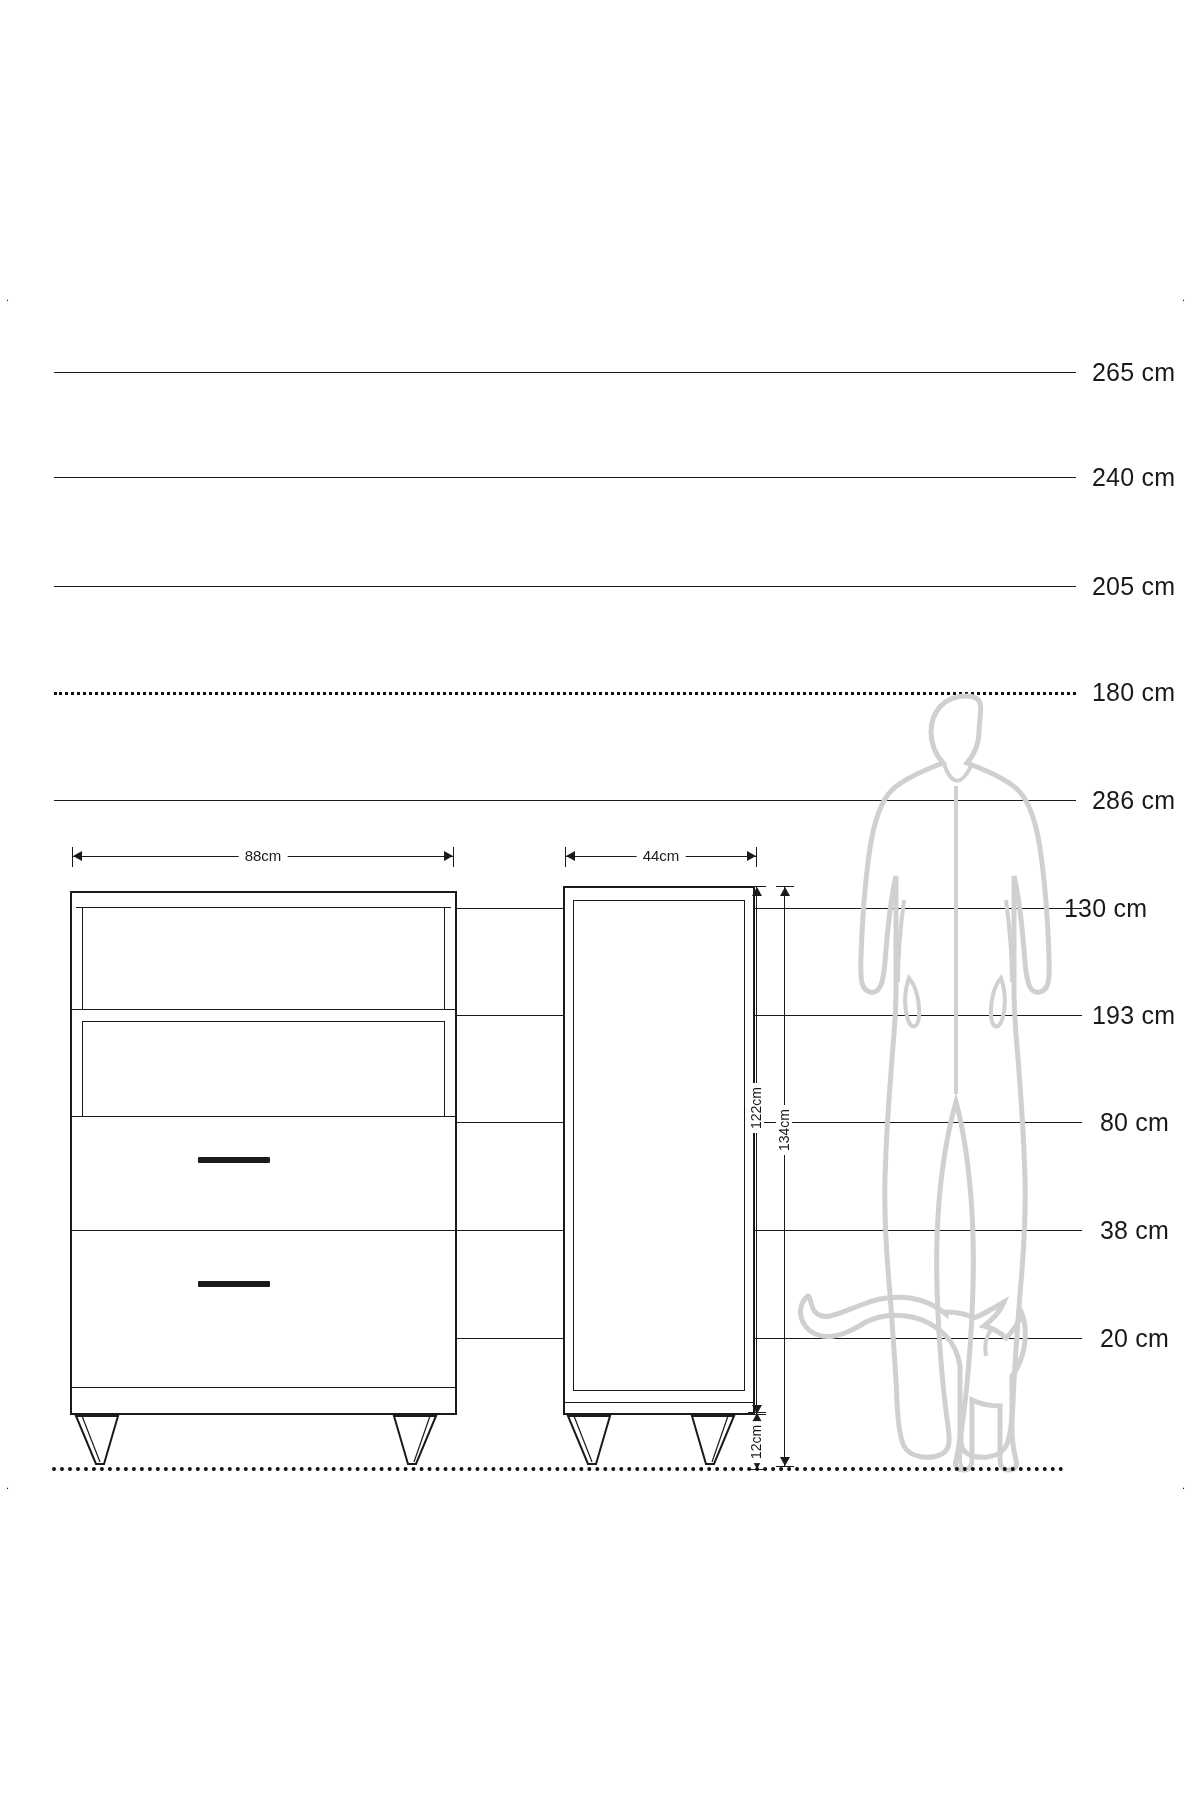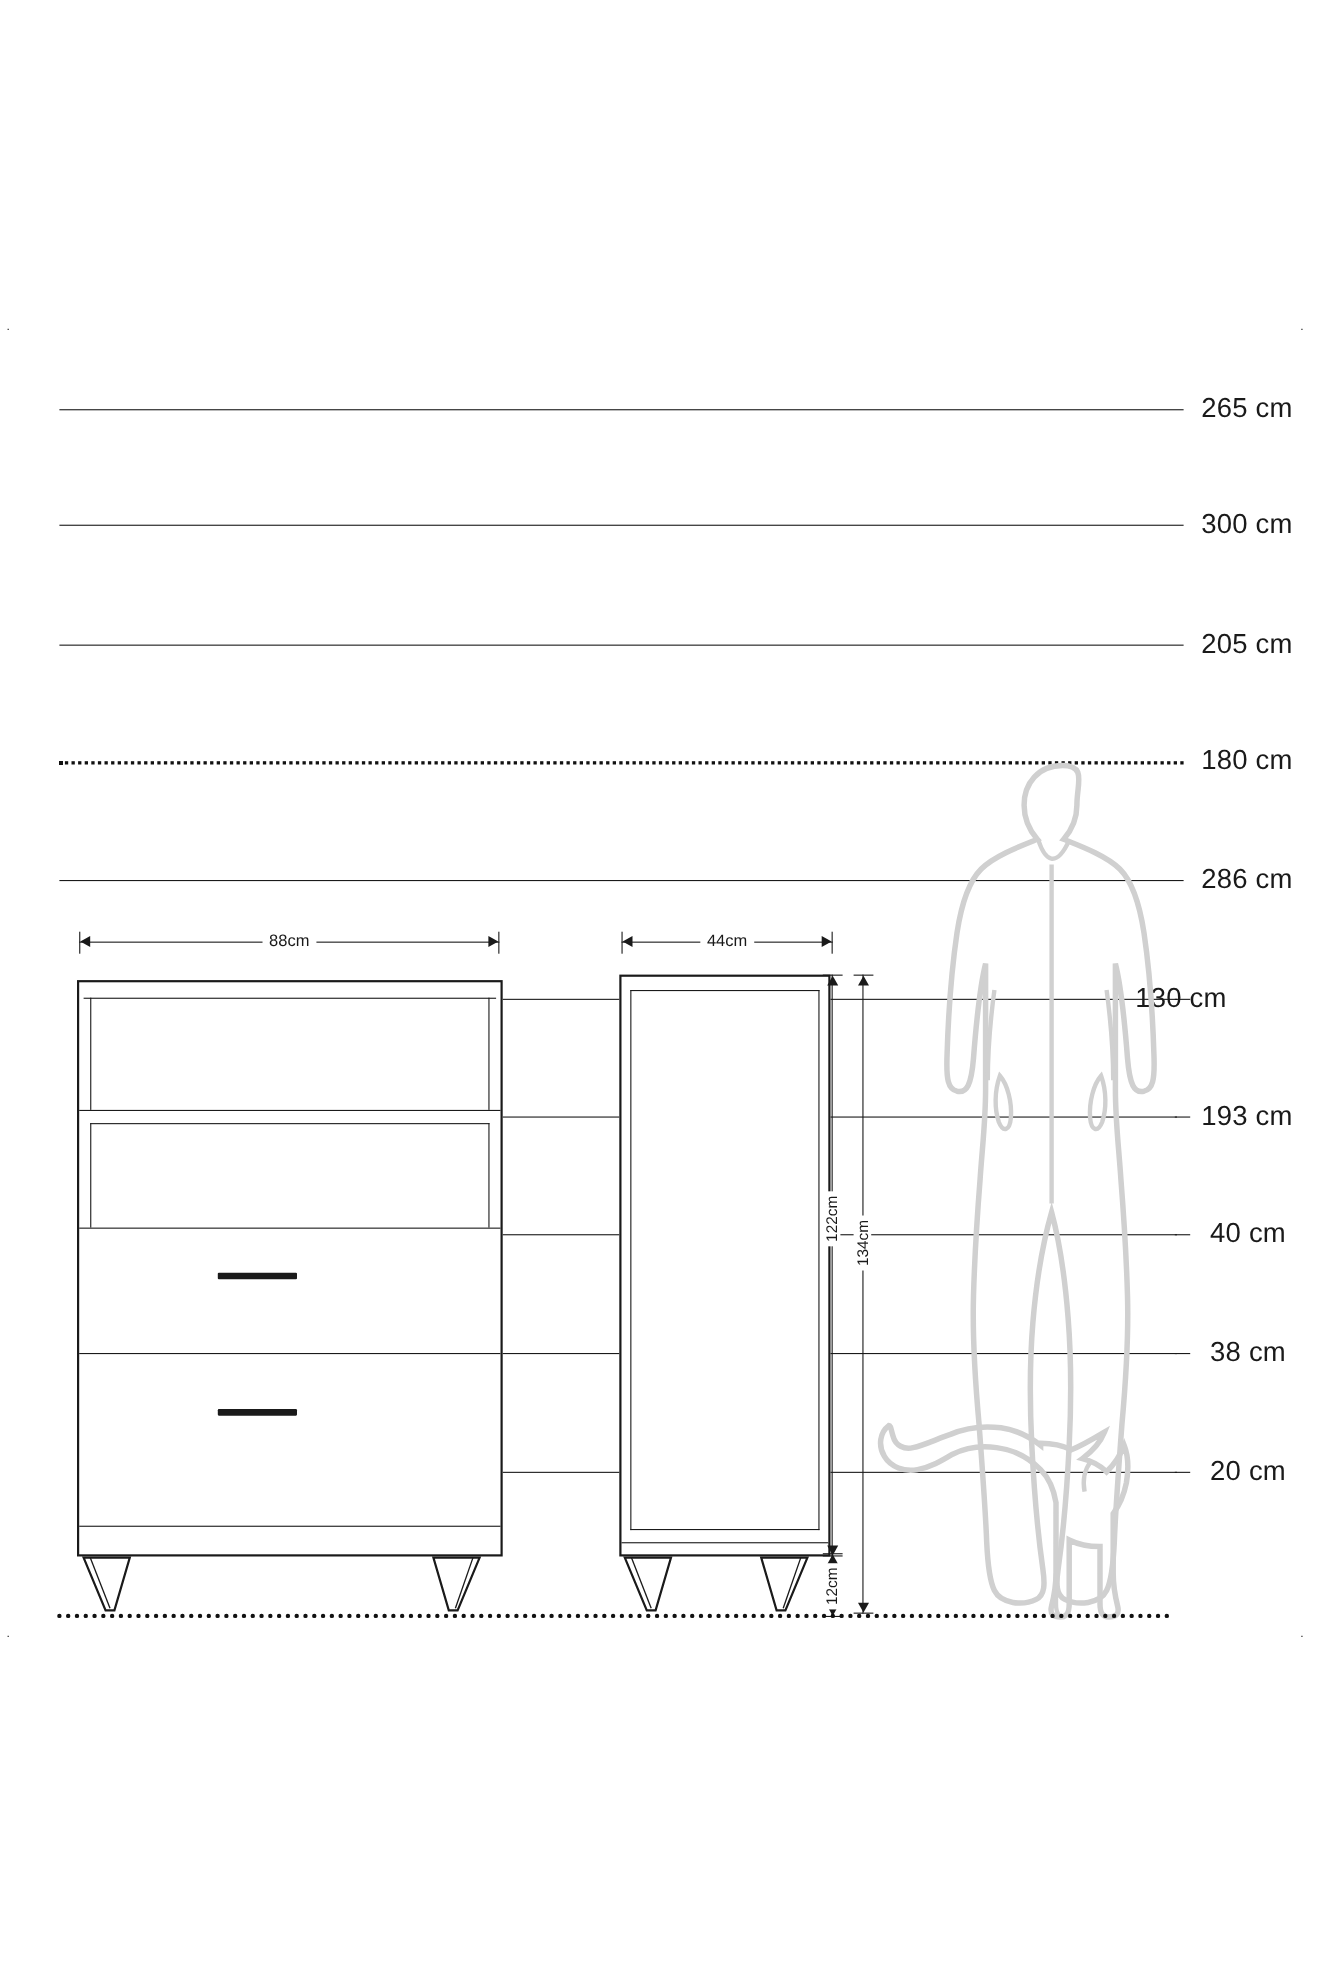--- a/index.html
+++ b/index.html
@@ -183,51 +183,51 @@
   <span class="corner-tick" style="left:6px; top:1480px;">.</span>
   <span class="corner-tick" style="left:1182px; top:1480px;">.</span>
 
   <div class="scale-row" style="top:372px;">
     <div class="scale-line" style="left:54px; width:1022px;"></div>
     <div class="scale-label" style="left:1092px;">265 cm</div>
   </div>
 
   <div class="scale-row" style="top:477px;">
     <div class="scale-line" style="left:54px; width:1022px;"></div>
-    <div class="scale-label" style="left:1092px;">300 cm</div>
+    <div class="scale-label" style="left:1092px;">240 cm</div>
   </div>
 
   <div class="scale-row" style="top:586px;">
     <div class="scale-line" style="left:54px; width:1022px;"></div>
     <div class="scale-label" style="left:1092px;">205 cm</div>
   </div>
 
   <div class="scale-row" style="top:692px;">
     <div class="scale-line dotted" style="left:54px; width:1022px;"></div>
     <div class="scale-label" style="left:1092px;">180 cm</div>
   </div>
 
   <div class="scale-row" style="top:800px;">
     <div class="scale-line" style="left:54px; width:1022px;"></div>
     <div class="scale-label" style="left:1092px;">286 cm</div>
   </div>
 
   <div class="scale-row" style="top:908px;">
     <div class="tickmark" style="left:1068px;"></div>
-    <div class="scale-label" style="left:1032px;">130 cm</div>
+    <div class="scale-label" style="left:1064px;">130 cm</div>
   </div>
 
   <div class="scale-row" style="top:1015px;">
     <div class="tickmark" style="left:1068px;"></div>
     <div class="scale-label" style="left:1092px;">193 cm</div>
   </div>
 
   <div class="scale-row" style="top:1122px;">
     <div class="tickmark" style="left:1068px;"></div>
-    <div class="scale-label" style="left:1100px;">40 cm</div>
+    <div class="scale-label" style="left:1100px;">80 cm</div>
   </div>
 
   <div class="scale-row" style="top:1230px;">
     <div class="tickmark" style="left:1068px;"></div>
     <div class="scale-label" style="left:1100px;">38 cm</div>
   </div>
 
   <div class="scale-row" style="top:1338px;">
     <div class="tickmark" style="left:1068px;"></div>
     <div class="scale-label" style="left:1100px;">20 cm</div>

